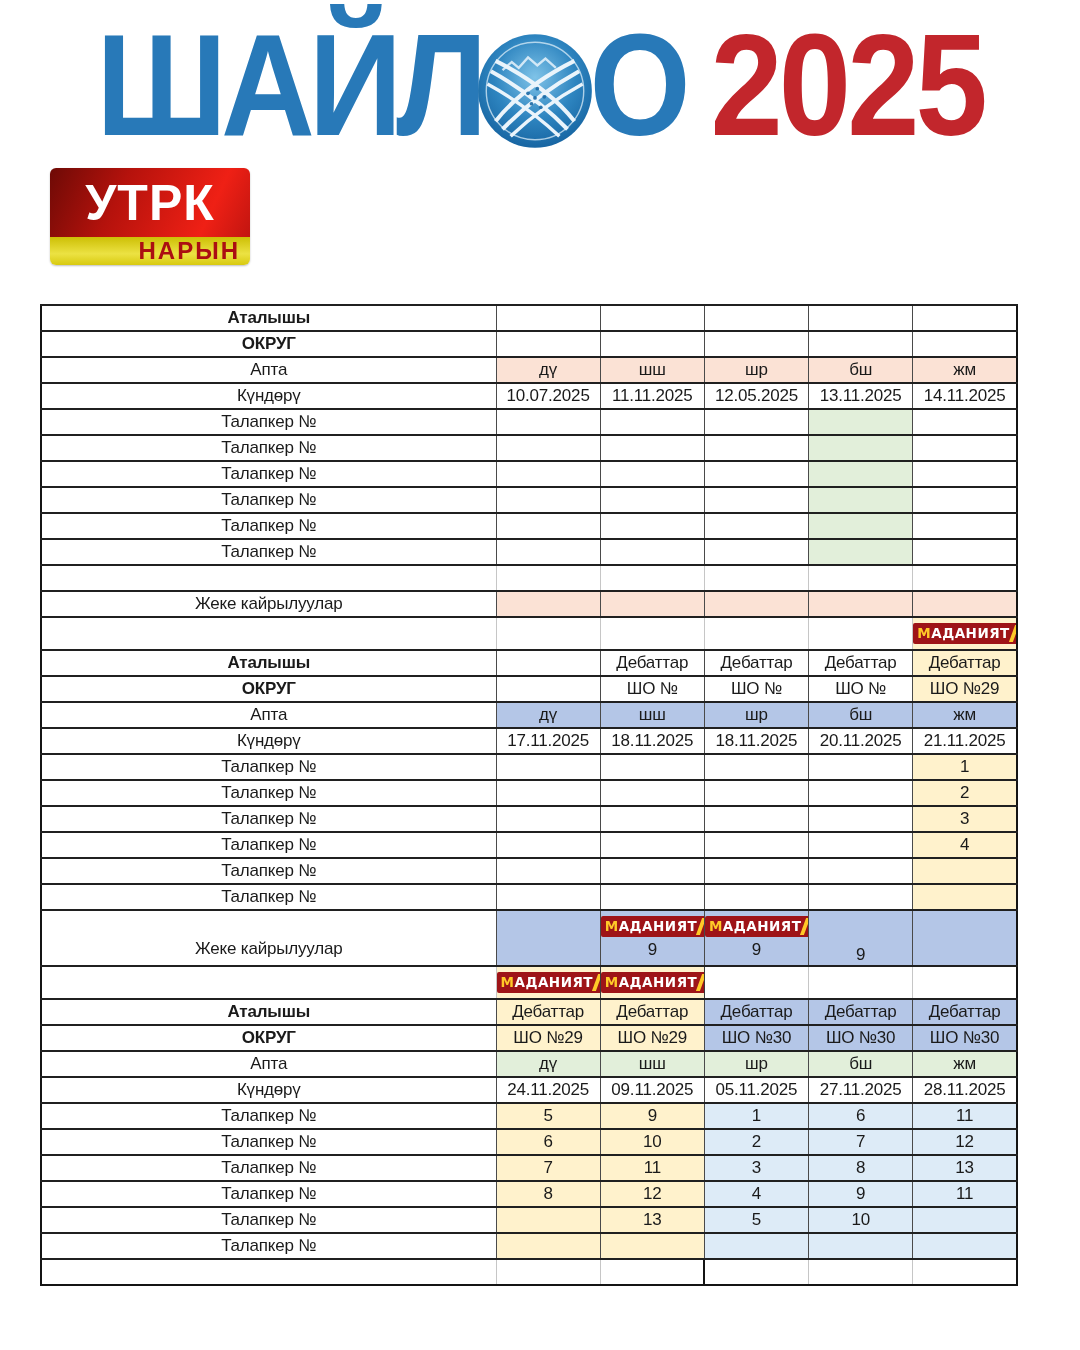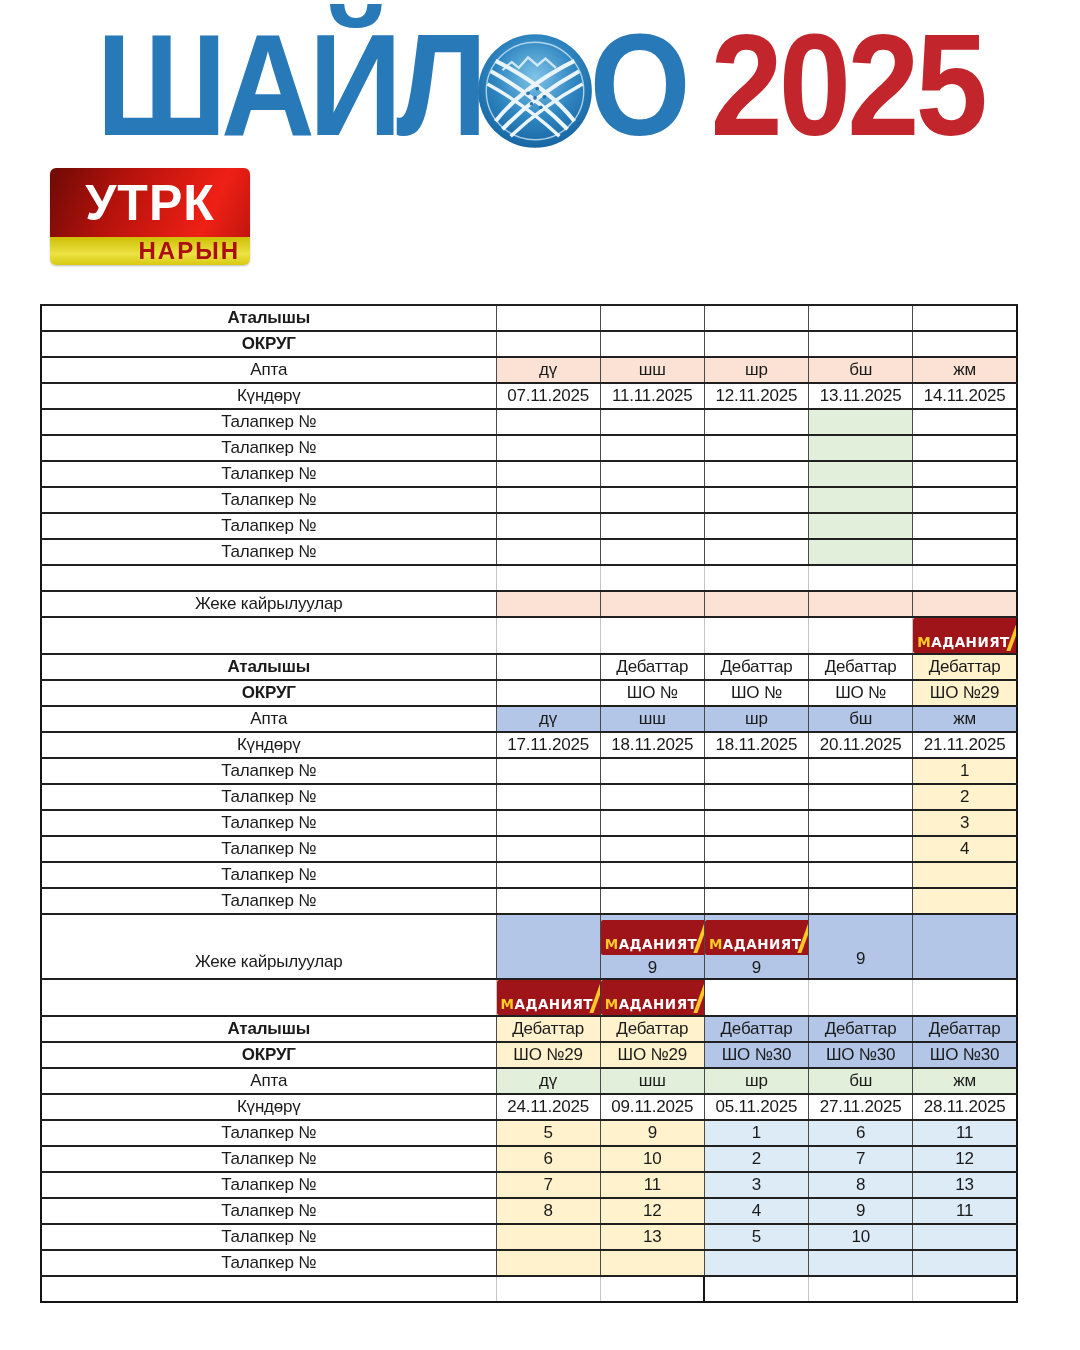--- a/index.html
+++ b/index.html
@@ -40,21 +40,21 @@
   td.redlbl{ color:#fb0d0c; font-size:18px; }
   tr.light td{ border-color:#c6c6c6; border-top-width:1px; border-bottom-width:1px; }
   tr.light td.darkcell{ border:1px solid #3a3a3a; border-top:2px solid #202020; border-bottom:2px solid #202020; }
   tr.tall td{ vertical-align:top; padding-top:5px; }
   tr.tall td.lbl{ vertical-align:bottom; padding-bottom:6px; padding-top:0; }
   tr.tall .num{ margin-top:3px; }
   tr.tall td.padnum{ padding-top:31px; }
 
   .madaniyat{ position:relative; display:inline-block; background:#9e1418;
     color:#fff; font-weight:bold; font-size:13.5px; line-height:17px;
-    padding:16px 10px 2px 4px; letter-spacing:.5px; border-radius:2px;
+    padding:2px 10px 2px 4px; letter-spacing:.5px; border-radius:2px;
     font-family:"DejaVu Sans", sans-serif; }
   .madaniyat .y{ color:#ffc928; }
   .madaniyat::after{ content:""; position:absolute; right:4px; top:2px; bottom:2px; width:4px;
     background:#ffc928; transform:skewX(-20deg); }
 </style>
 </head>
 <body>
 
 <div class="page">
 
@@ -140,27 +140,27 @@
             <td style="background: rgb(251, 226, 213);">
               <div class="num">бш</div>
             </td>
             <td style="background: rgb(251, 226, 213);">
               <div class="num">жм</div>
             </td>
           </tr>
           <tr style="height: 26px;">
             <td class="lbl">Күндөрү</td>
             <td>
-              <div class="num">07.11.2025</div>
+              <div class="num">10.07.2025</div>
             </td>
             <td>
               <div class="num">11.11.2025</div>
             </td>
             <td>
-              <div class="num">12.11.2025</div>
+              <div class="num">12.05.2025</div>
             </td>
             <td>
               <div class="num">13.11.2025</div>
             </td>
             <td>
               <div class="num">14.11.2025</div>
             </td>
           </tr>
           <tr style="height: 26px;">
             <td class="lbl">Талапкер №</td>

